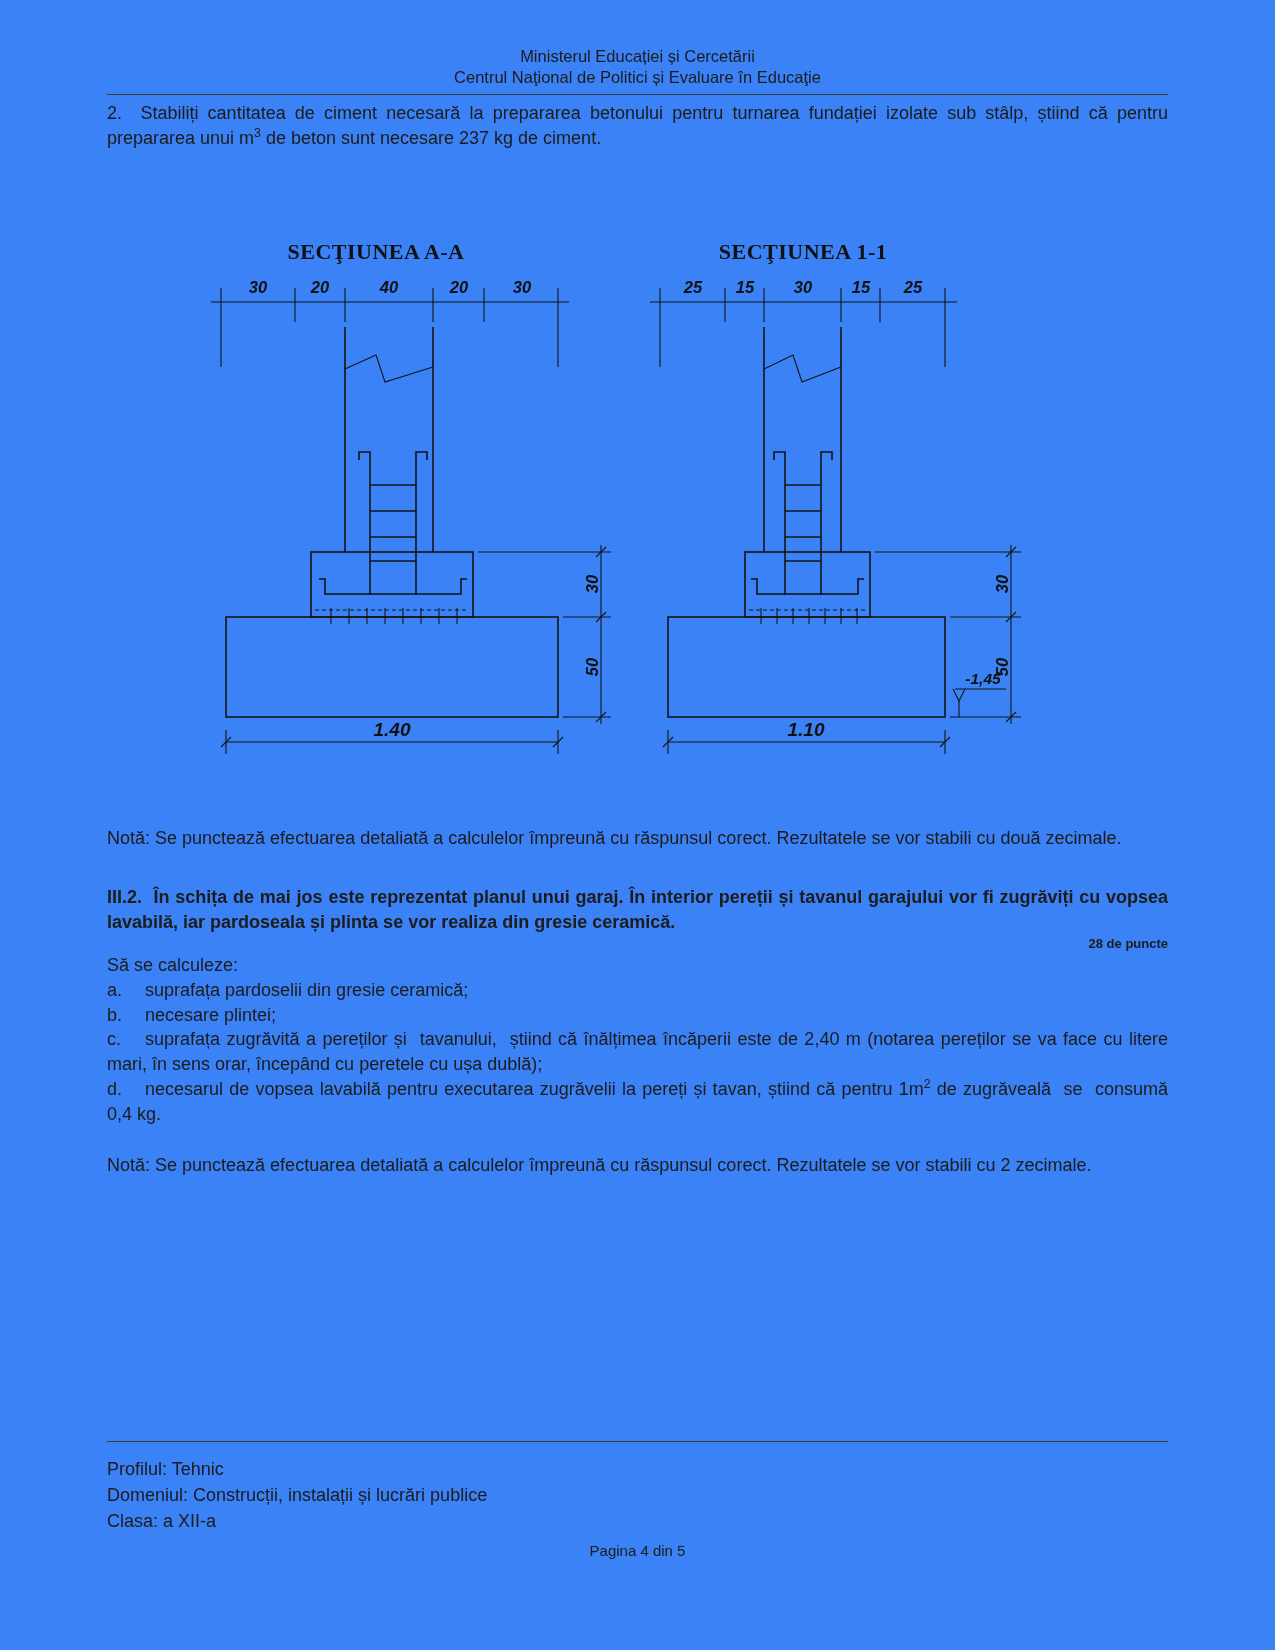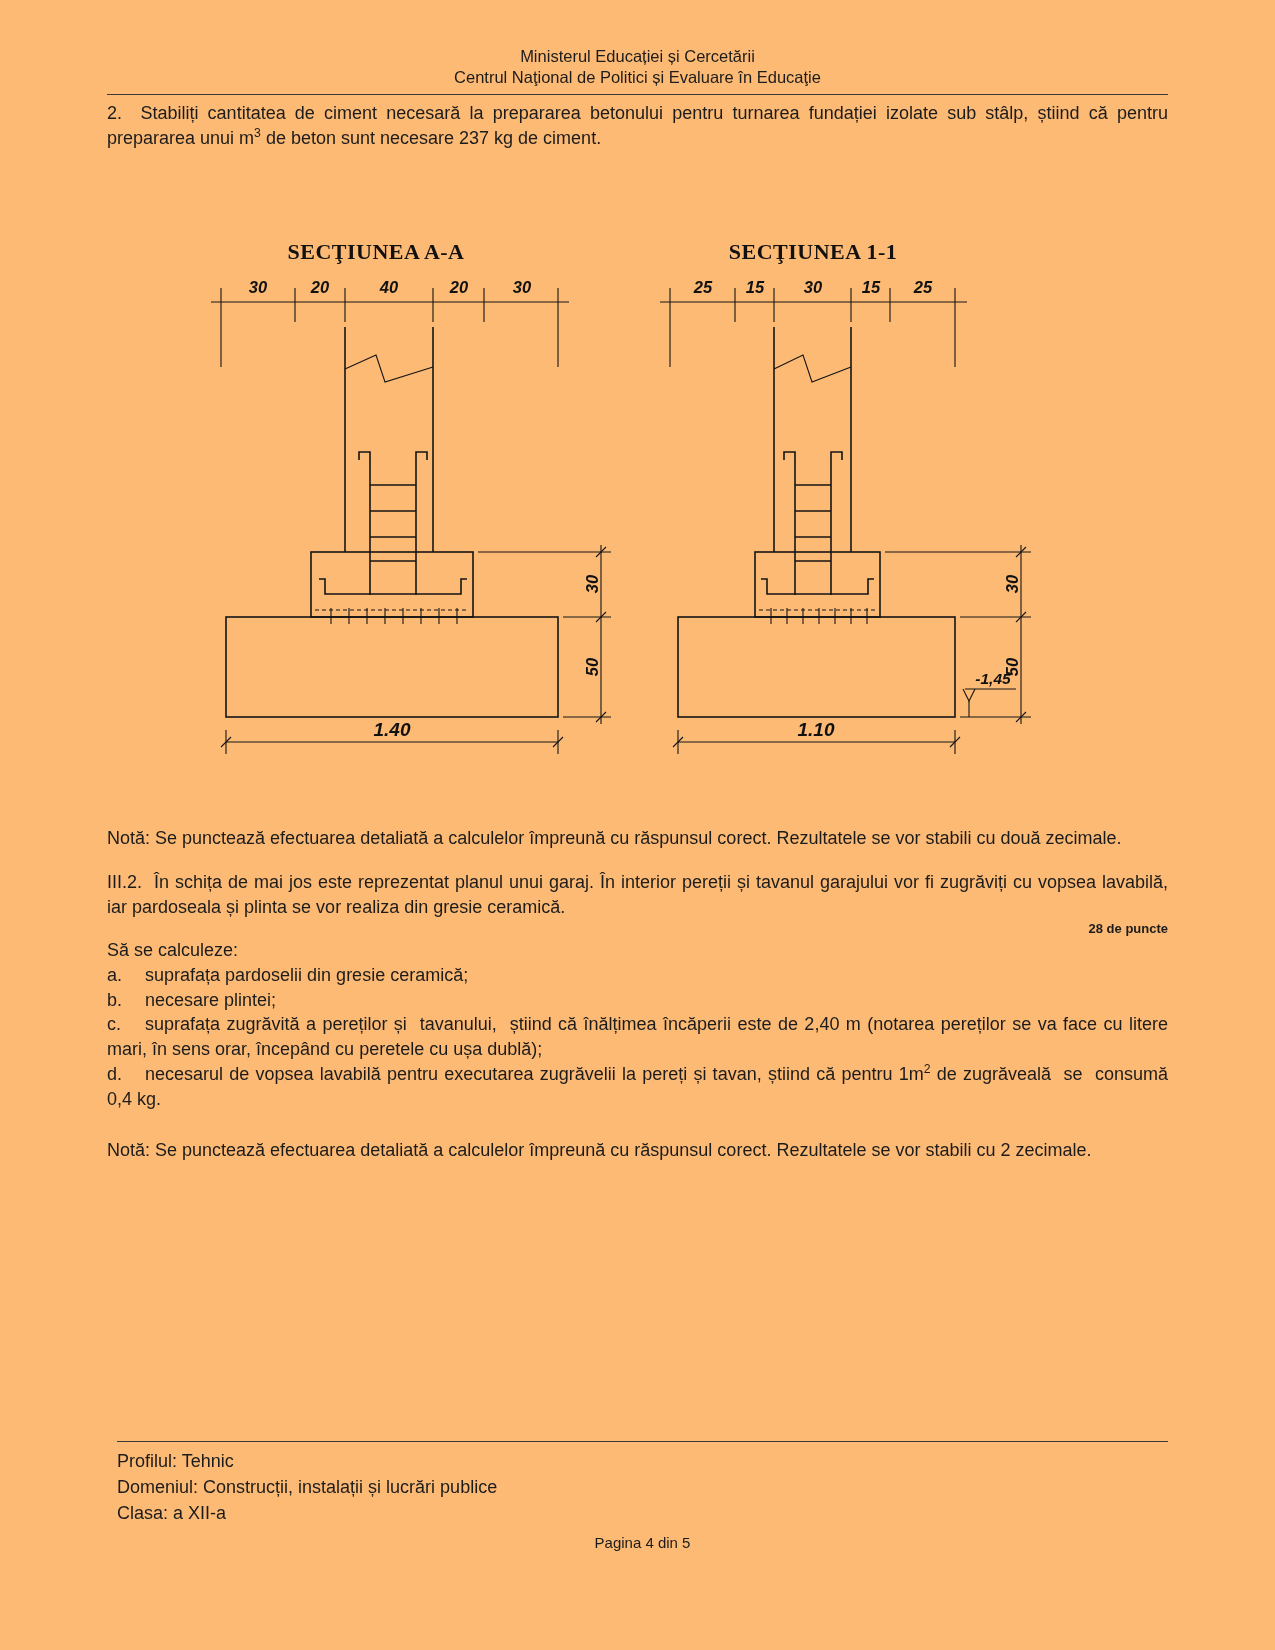--- a/index.html
+++ b/index.html
@@ -1,32 +1,32 @@
 <!DOCTYPE html>
 <html><head>
 <meta charset="utf-8">
 <style>
   html, body { margin: 0; padding: 0; background: #ffffff; }
   .page {
     position: relative;
     width: 1275px;
     height: 1650px;
-    background: #fdba74;
+    background: #3b82f6;
     color: #1c1c1c;
     font-family: "Liberation Sans", sans-serif;
     overflow: hidden;
   }
   .content { padding: 46px 107px 0 107px; }
   .header { text-align: center; font-size: 16.5px; line-height: 1.3; }
   .rule { border: 0; border-top: 1.6px solid #3a3a3a; margin: 5px 0 6px 0; }
   .para { font-size: 18px; line-height: 1.38; margin: 0; text-align: justify; }
   sup { font-size: 0.68em; line-height: 0; }
   .drawings {
     display: flex;
-    gap: 10px;
+    gap: 0;
     margin: 76px 0 0 66px;
     align-items: center;
   }
   svg { display: block; }
   .fig-title {
     font-family: "Liberation Serif", serif;
     font-weight: bold;
     font-size: 22px;
     letter-spacing: 0.5px;
     fill: #111;
@@ -42,34 +42,34 @@
     font-style: italic;
     font-size: 19px;
     fill: #111;
   }
   .lvl { font-weight: bold; font-style: italic; font-size: 15.5px; fill: #111; }
   .ln   { stroke: #151515; stroke-width: 1.6; fill: none; }
   .thin { stroke: #151515; stroke-width: 1.1; fill: none; }
   .dash { stroke: #151515; stroke-width: 1.2; fill: none; stroke-dasharray: 4 3; }
   .nota { margin-top: 54px; }
   .nota2 { margin-top: 26px; }
-  .heading { margin-top: 20px; font-weight: normal; }
+  .heading { margin-top: 35px; font-weight: bold; }
   .points { font-size: 13px; font-weight: bold; text-align: right; margin: 0; line-height: 1.38; }
   .intro { text-align: left; }
   .item { text-align: justify; }
   .item-label { display: inline-block; width: 38px; }
   .footer {
     position: absolute;
-    left: 117px;
+    left: 107px;
     right: 107px;
     top: 1441px;
     border-top: 1.6px solid #3a3a3a;
     font-size: 18px;
     line-height: 1.44;
-    padding-top: 7px;
+    padding-top: 15px;
   }
   .pagina { text-align: center; margin-top: 5px; font-size: 15px; }
 </style>
 </head>
 <body>
 
 <div class="page">
   <div class="content">
 
     <div class="header">

